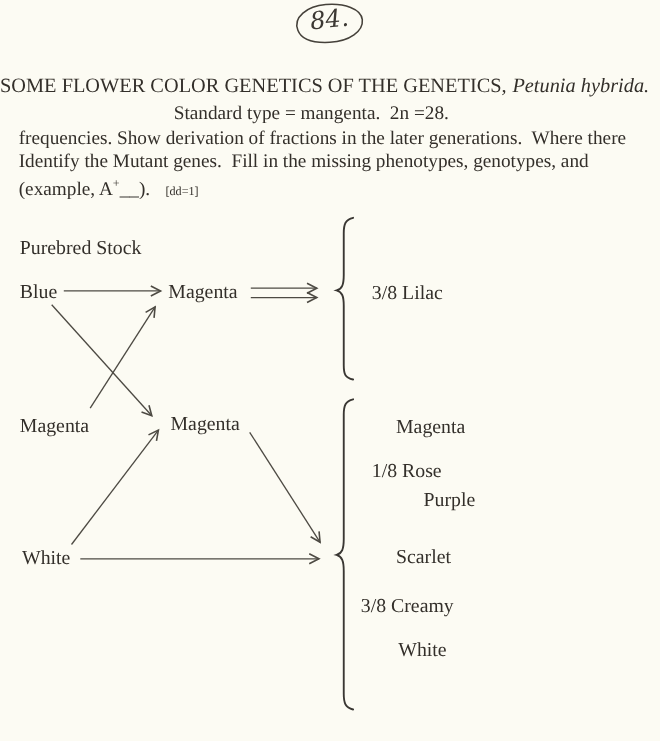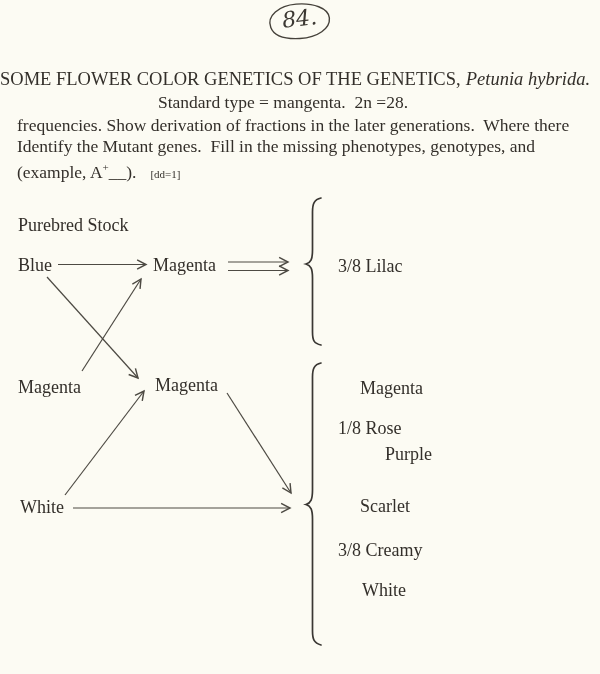--- a/index.html
+++ b/index.html
@@ -91,16 +91,16 @@
   <div class="abs dlabel" style="left:18px; top:377px;">Magenta</div>
   <div class="abs dlabel" style="left:155px; top:375px;">Magenta</div>
   <div class="abs dlabel" style="left:20px; top:497px;">White</div>
 
   <div class="abs result" style="left:338px; top:256px;">3/8 Lilac</div>
 
   <div class="abs result" style="left:360px; top:378px;">Magenta</div>
   <div class="abs result" style="left:338px; top:418px;">1/8 Rose</div>
   <div class="abs result" style="left:360px; top:444px;margin-left:25px;">Purple</div>
   <div class="abs result" style="left:360px; top:496px;">Scarlet</div>
-  <div class="abs result" style="left:338px; top:540px;">3/8 Creamy</div>
+  <div class="abs result" style="left:328px; top:540px;">3/8 Creamy</div>
   <div class="abs result" style="left:362px; top:580px;">White</div>
 
 </div>
 
 </body></html>

